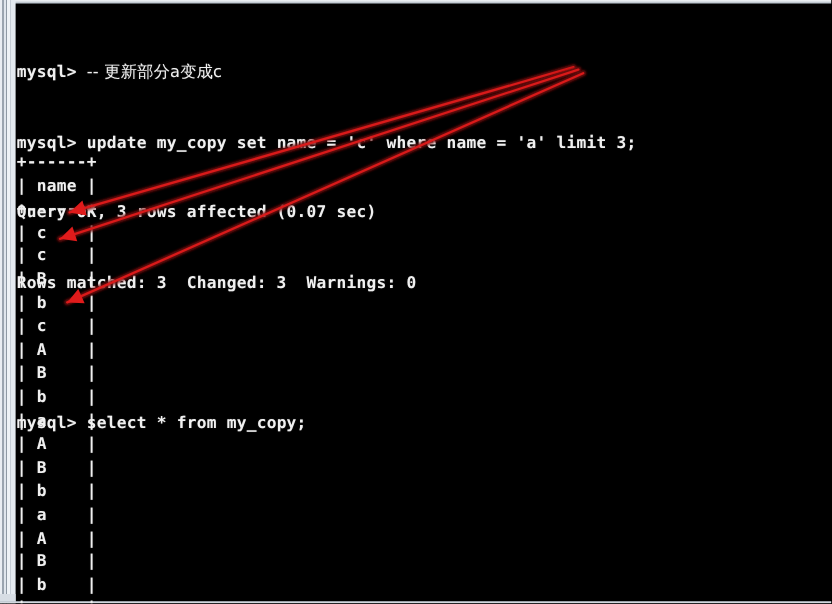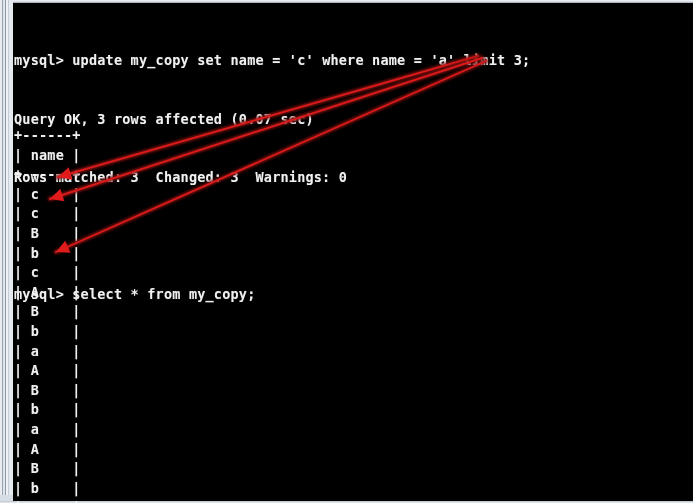--- a/index.html
+++ b/index.html
@@ -109,20 +109,21 @@
 <body>
 
 <div id="screen">
 
   <div class="chrome-top"></div>
   <div class="chrome-left"></div>
   <div class="chrome-left-corner"></div>
   <div class="chrome-bottom"></div>
 
   <div class="term">
+    <div class="term-line"><span>mysql&gt; </span><span class="cjk">-- 更新部分a变成c</span></div>
     <div class="term-line"><span>mysql&gt; </span><span>update my_copy set name = 'c' where name = 'a' limit 3;</span></div>
     <div class="term-line"><span>Query OK, 3 rows affected (0.07 sec)</span></div>
     <div class="term-line"><span>Rows matched: 3  Changed: 3  Warnings: 0</span></div>
     <div class="term-line blank"><span></span></div>
     <div class="term-line"><span>mysql&gt; </span><span>select * from my_copy;</span></div>
   </div>
 
   <div class="tbl" id="result-table"><div>+------+</div><div>| name |</div><div>+------+</div><div>| c    |</div><div>| c    |</div><div>| B    |</div><div>| b    |</div><div>| c    |</div><div>| A    |</div><div>| B    |</div><div>| b    |</div><div>| a    |</div><div>| A    |</div><div>| B    |</div><div>| b    |</div><div>| a    |</div><div>| A    |</div><div>| B    |</div><div>| b    |</div><div>| a    |</div></div>
 
   <svg id="arrows" viewBox="0 0 693 503">

